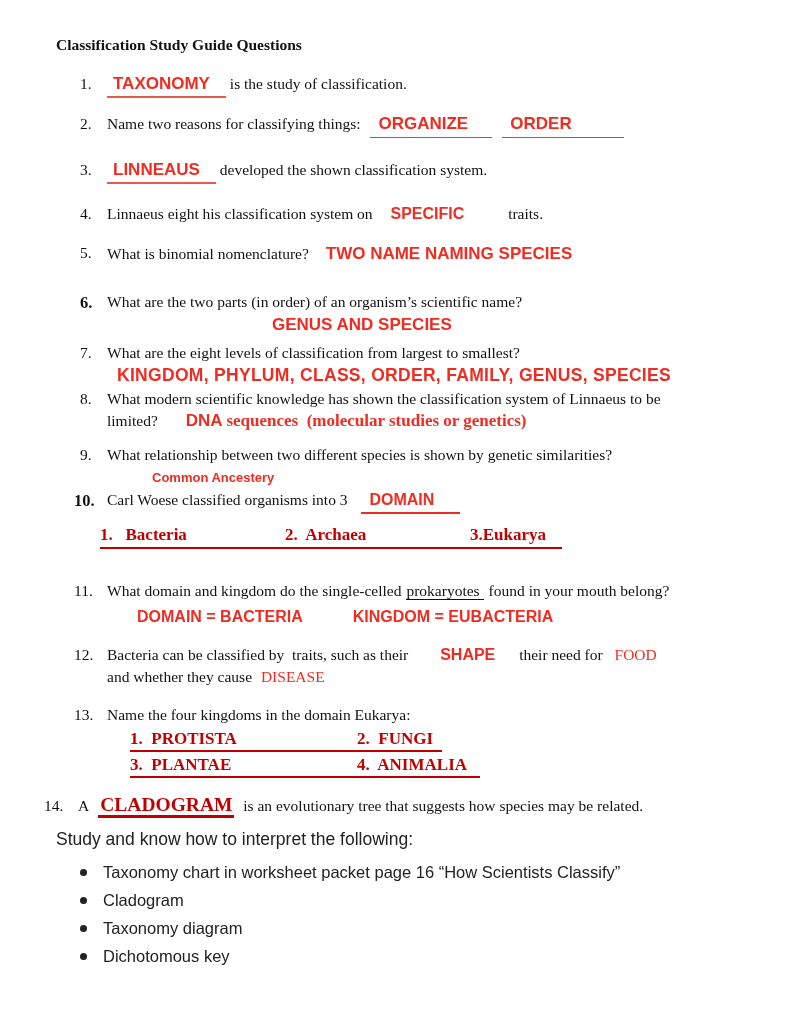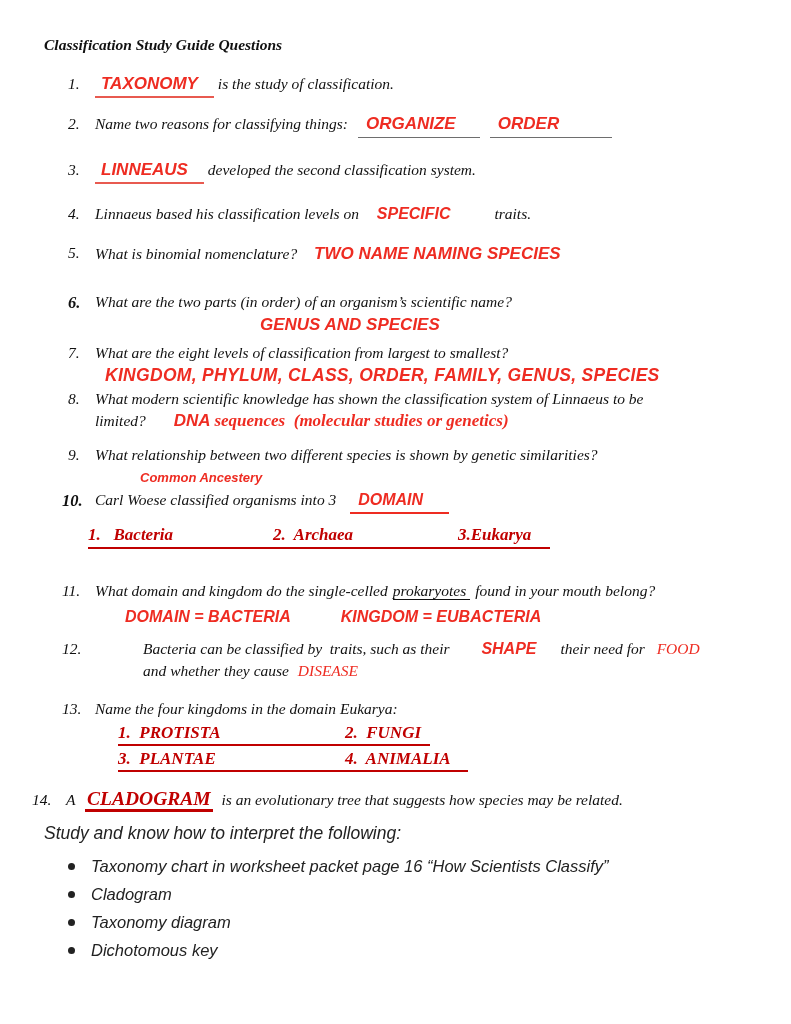--- a/index.html
+++ b/index.html
@@ -6,21 +6,21 @@
     --red:#ee2c22;
     --darkred:#c00000;
     --ink:#111111;
   }
   html,body{margin:0;padding:0;background:#ffffff;}
   body{
     width:791px;height:1024px;overflow:hidden;
     font-family:"Liberation Serif","DejaVu Serif",serif;
     color:var(--ink);
   }
-  .page{box-sizing:border-box;width:791px;height:1024px;padding:36px 56px 0 44px;position:relative;font-style:italic;}
+  .page{box-sizing:border-box;width:791px;height:1024px;padding:36px 56px 0 56px;position:relative;}
   .title{font-size:15.5px;font-weight:bold;margin:0;}
   .q{display:flex;font-size:15.5px;line-height:1.4;padding-left:24px;}
   .q .num{flex:none;width:27px;}
   .q.wide-num{padding-left:18px;}
   .q.wide-num .num{width:33px;}
   .num.bold{font-weight:bold;font-size:16.5px;}
   .body{flex:1;}
   .ans-sans{font-family:"Liberation Sans","DejaVu Sans",sans-serif;font-weight:bold;color:var(--red);}
   .ans-serif{font-family:"Liberation Serif",serif;font-weight:bold;color:var(--darkred);}
   .red-serif{color:var(--red);font-family:"Liberation Serif",serif;}
@@ -48,21 +48,21 @@
   [data-name="question-10"]{margin-top:3px;}
   [data-name="q10-items-line"]{
     margin:11px 0 0 44px;width:462px;display:flex;
     border-bottom:2.5px solid var(--darkred);padding-bottom:2px;font-size:17px;
   }
   [data-name="q10-items-line"] .c1{width:185px;}
   [data-name="q10-items-line"] .c2{width:185px;}
   [data-name="question-11"]{margin-top:31px;}
   [data-name="q11-answer-line"]{margin:6px 0 0 81px;}
   [data-name="q11-answer-line"] .a1{margin-right:46px;}
-  [data-name="question-12"]{margin-top:12px;gap:48px;}
+  [data-name="question-12"]{margin-top:18px;}
   [data-name="question-13"]{margin-top:16px;}
   .q13-row{margin:3px 0 0 74px;display:flex;border-bottom:2.5px solid var(--darkred);padding-bottom:1px;font-size:17px;}
   .q13-row .ca{width:227px;}
   [data-name="q13-answer-row-1"]{width:312px;}
   [data-name="q13-answer-row-2"]{width:350px;}
   [data-name="question-14"]{margin-top:17px;margin-left:-12px;padding-left:0;}
   [data-name="question-14"] .num{width:34px;}
   .clad{font-size:19.5px;border-bottom:3px solid var(--darkred);padding:0 2px 0 2px;margin:0 5px 0 6px;line-height:1;}
   .footer-heading{
     font-family:"Liberation Sans","DejaVu Sans",sans-serif;
@@ -94,28 +94,28 @@
       <span data-name="q2-text">Name two reasons for classifying things:</span>
       <span class="blank-gray" data-name="q2-answer-blank-1"><span class="ans-sans sz17" data-name="q2-answer-1">ORGANIZE</span></span>
       <span class="blank-gray" data-name="q2-answer-blank-2"><span class="ans-sans sz17" data-name="q2-answer-2">ORDER</span></span>
     </span>
   </div>
 
   <div class="q" data-name="question-3">
     <span class="num" data-name="q3-number">3.</span>
     <span class="body">
       <span class="blank-red" data-name="q3-answer-blank"><span class="ans-sans sz17" data-name="q3-answer">LINNEAUS</span></span>
-      <span data-name="q3-text">developed the second classification system.</span>
+      <span data-name="q3-text">developed the shown classification system.</span>
     </span>
   </div>
 
   <div class="q" data-name="question-4">
     <span class="num" data-name="q4-number">4.</span>
     <span class="body">
-      <span data-name="q4-text">Linnaeus based his classification levels on</span>
+      <span data-name="q4-text">Linnaeus eight his classification system on</span>
       <span class="ans-sans sz16" style="margin:0 40px 0 14px;" data-name="q4-answer">SPECIFIC</span>
       <span data-name="q4-text-after">traits.</span>
     </span>
   </div>
 
   <div class="q" data-name="question-5">
     <span class="num" data-name="q5-number">5.</span>
     <span class="body">
       <span data-name="q5-text">What is binomial nomenclature?</span>
       <span class="ans-sans sz17" style="margin-left:13px;" data-name="q5-answer">TWO NAME NAMING SPECIES</span>

